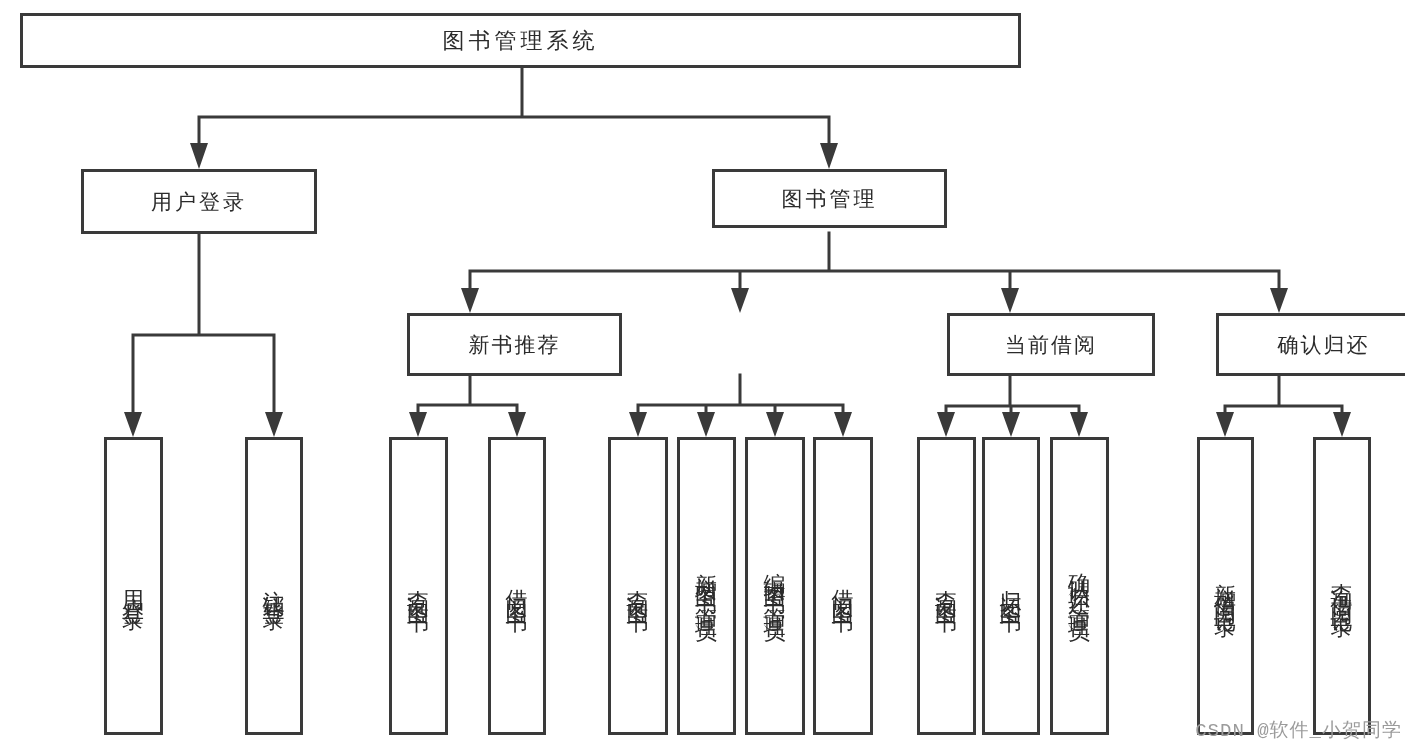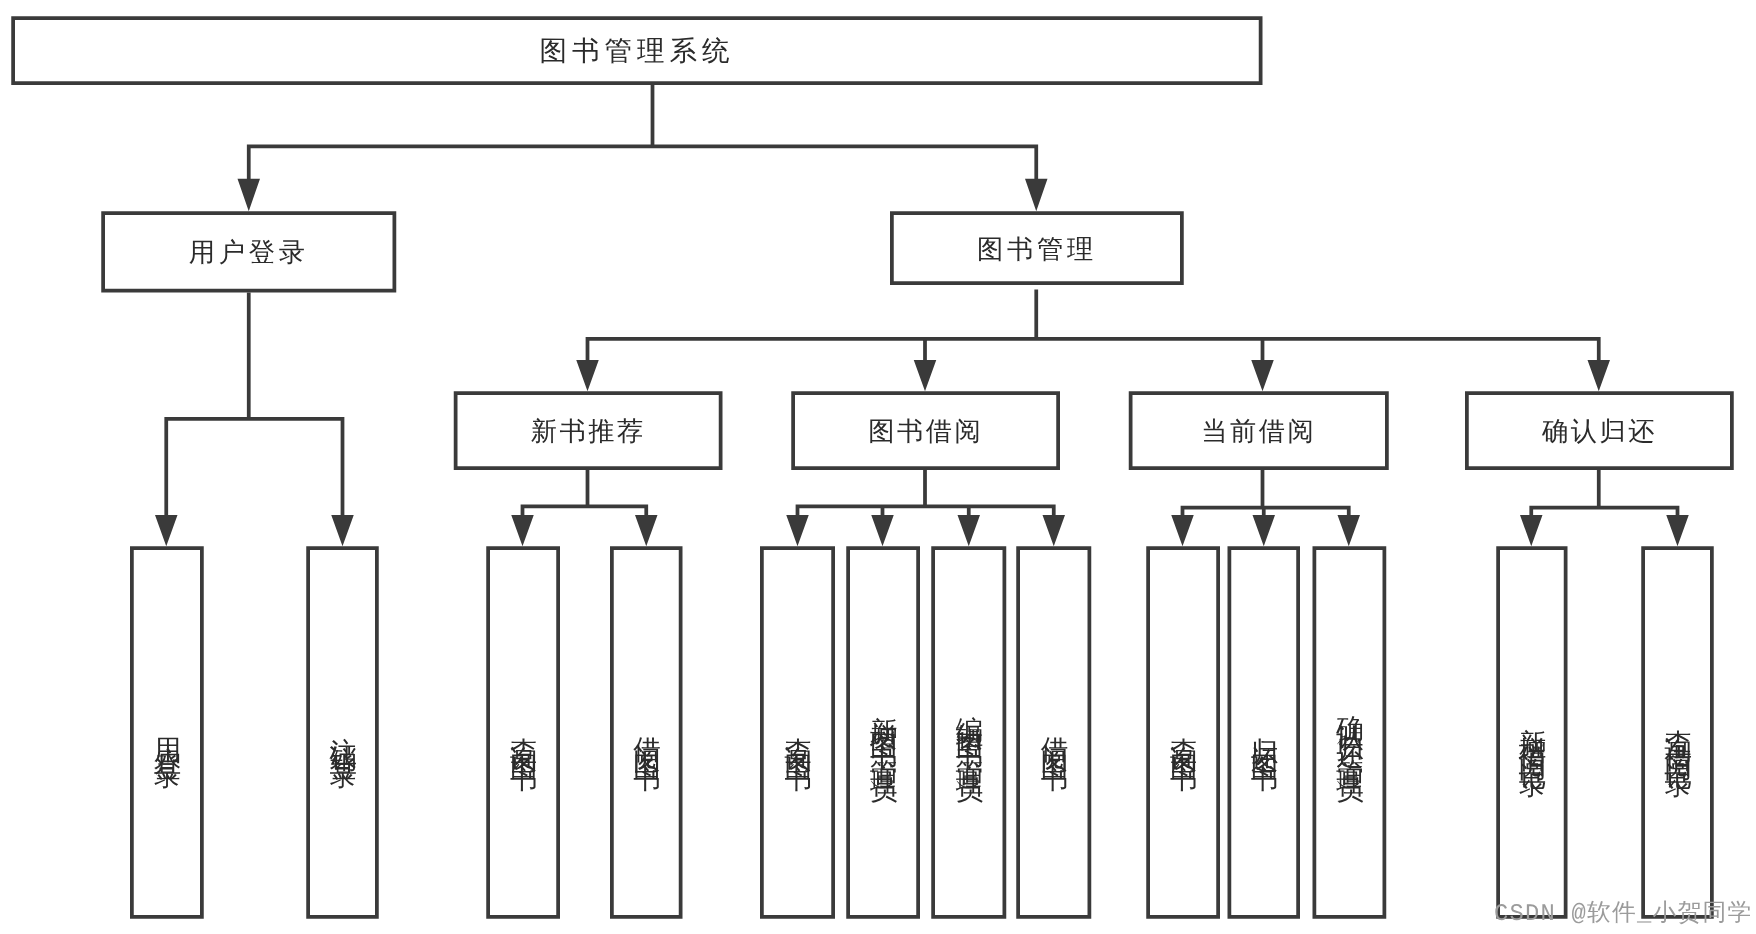--- a/index.html
+++ b/index.html
@@ -24,21 +24,21 @@
   .node{
     position:absolute;
     box-sizing:border-box;
     border:3px solid var(--line);
     background:var(--background);
     display:flex;align-items:center;justify-content:center;
     text-align:center;
   }
   .root-node{font-size:22px;letter-spacing:4px;}
   .branch-node{font-size:21px;letter-spacing:3px;}
-  .module-node{font-size:21px;letter-spacing:2px;}
+  .module-node{font-size:21px;letter-spacing:2px;margin-left:44px;}
   .leaf{top:437px;height:298px;}
   .leaf .vtext{
     writing-mode:vertical-rl;
     text-orientation:mixed;
     font-size:22px;
     letter-spacing:7px;
     line-height:1.05;
     white-space:nowrap;
   }
   .watermark{
@@ -69,36 +69,33 @@
              M1001 288 L1019 288 L1010 313 Z M1270 288 L1288 288 L1279 313 Z
              M124 412 L142 412 L133 437 Z M265 412 L283 412 L274 437 Z
              M409 412 L427 412 L418 437 Z M508 412 L526 412 L517 437 Z
              M629 412 L647 412 L638 437 Z M697 412 L715 412 L706 437 Z
              M766 412 L784 412 L775 437 Z M834 412 L852 412 L843 437 Z
              M937 412 L955 412 L946 437 Z M1002 412 L1020 412 L1011 437 Z
              M1070 412 L1088 412 L1079 437 Z M1216 412 L1234 412 L1225 437 Z
              M1333 412 L1351 412 L1342 437 Z" fill="#3a3a3a" stroke="none"></path>
   </svg>
 
-  <div class="node root-node" style="left:9px;top:13px;width:1001px;height:55px">
+  <div class="node root-node" style="left:20px;top:13px;width:1001px;height:55px">
     <span>图书管理系统</span>
   </div>
 
   <div class="node branch-node" style="left:81px;top:169px;width:236px;height:65px">
     <span>用户登录</span>
   </div>
   <div class="node branch-node" style="left:712px;top:169px;width:235px;height:59px">
     <span>图书管理</span>
   </div>
 
   <div class="node module-node" style="left:363px;top:313px;width:215px;height:63px">
     <span>新书推荐</span>
-  </div>
-  <div class="node module-node" style="left:633px;top:313px;width:215px;height:63px">
-    <span>图书借阅</span>
   </div>
   <div class="node module-node" style="left:903px;top:313px;width:208px;height:63px">
     <span>当前借阅</span>
   </div>
   <div class="node module-node" style="left:1172px;top:313px;width:215px;height:63px">
     <span>确认归还</span>
   </div>
 
   <div class="node leaf" style="left:104px;width:59px">
     <span class="vtext">用户登录</span>

